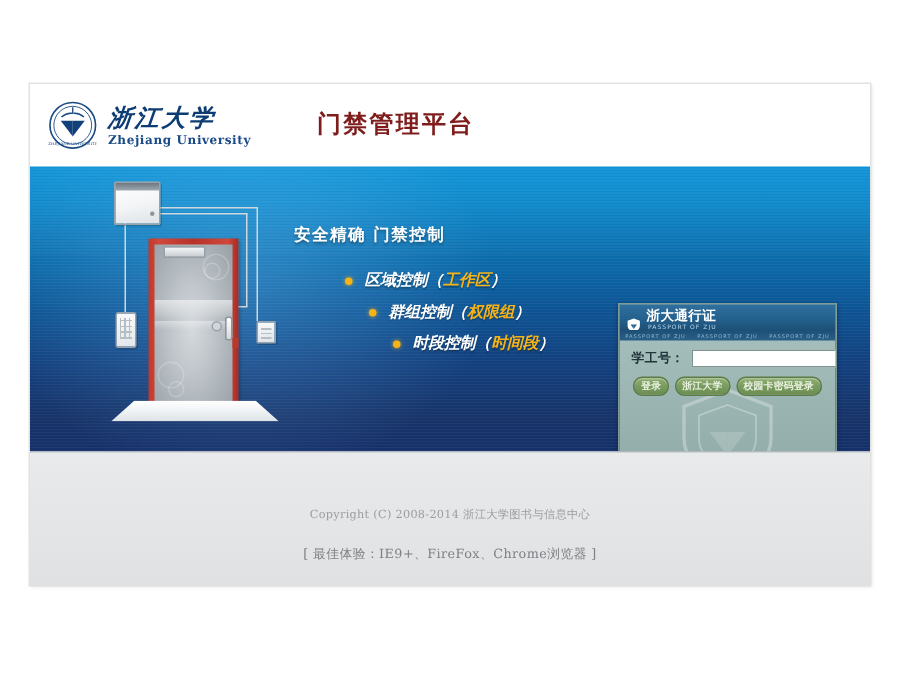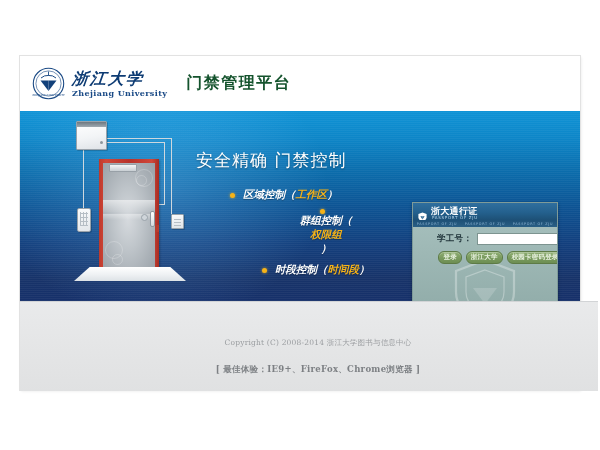--- a/index.html
+++ b/index.html
@@ -77,24 +77,24 @@
     font-family: "DejaVu Serif", "Liberation Serif", serif;
     font-size: 8px;
     font-weight: bold;
     color: #1a4a86;
     letter-spacing: 0.4px;
     margin-top: 2px;
     white-space: nowrap;
   }
 
   .platform-title {
-    margin-left: 19px;
+    margin-left: 44px;
     font-size: 16px;
     font-weight: bold;
-    color: #14532d;
+    color: #7f1d1d;
     letter-spacing: 1.5px;
     white-space: nowrap;
     font-family: "DejaVu Sans", "Liberation Sans", sans-serif;
     text-align: center;
   }
 
   
   .banner {
     position: absolute;
     left: 0;
@@ -321,22 +321,22 @@
 
   
   .banner-copy {
     position: absolute;
     left: 176px;
     top: 38px;
     width: 210px;
   }
 
   .slogan {
-    font-size: 17px;
-    font-weight: normal;
+    font-size: 11px;
+    font-weight: bold;
     color: #ffffff;
     letter-spacing: 1px;
     white-space: nowrap;
     text-shadow: 0 1px 2px rgba(0,0,0,0.35);
     font-family: "DejaVu Sans", "Liberation Sans", sans-serif;
   }
 
   .feature-list {
     margin: 0;
     padding: 0;
@@ -349,21 +349,21 @@
     align-items: center;
     font-size: 10.5px;
     font-weight: bold;
     color: #ffffff;
     white-space: nowrap;
     margin-bottom: 7px;
     text-shadow: 0 1px 1px rgba(0,0,0,0.3);
     font-style: italic;
   }
   .feature-item.i0 { margin-left: 34px; }
-  .feature-item.i1 { margin-left: 50px; flex-direction: column; }
+  .feature-item.i1 { margin-left: 50px; }
   .feature-item.i2 { margin-left: 66px; }
 
   .bullet {
     width: 5px; height: 5px;
     border-radius: 50%;
     background: #f6b318;
     margin-right: 8px;
     flex: none;
     box-shadow: 0 0 3px rgba(246,179,24,0.8);
   }
@@ -444,21 +444,21 @@
   }
   .ribbon-txt {
     font-size: 3.4px;
     color: #8fb6d4;
     letter-spacing: 0.7px;
     white-space: nowrap;
   }
 
   .login-body {
     position: absolute;
-    left: 16px;
+    left: 0;
     top: 24px;
     width: 100%;
     padding: 6px 8px 0 8px;
     box-sizing: border-box;
     border-radius: 12px;
   }
 
   .field-row {
     display: flex;
     align-items: center;
@@ -516,36 +516,35 @@
     left: 0;
     top: 245px;
     width: 560px;
     height: 89px;
     background: linear-gradient(180deg, #e9eaeb 0%, #e0e1e2 100%);
     border-top: 1px solid #d2d4d6;
     display: flex;
     flex-direction: column;
     align-items: center;
     justify-content: flex-start;
-    padding-left: 18px;
   }
 
   .footer-line1 {
     margin-top: 36px;
     font-size: 7.5px;
     color: #9a9da0;
     letter-spacing: 0.2px;
     white-space: nowrap;
     font-family: "DejaVu Serif", "Liberation Serif", serif;
   }
   .footer-line2 {
     margin-top: 16px;
     font-size: 8.5px;
     color: #7d8084;
-    font-weight: bold;
+    font-weight: normal;
     letter-spacing: 0.3px;
     white-space: nowrap;
     font-family: "DejaVu Serif", "Liberation Serif", serif;
   }
 </style>
 </head>
 <body>
 
 <div id="page">
 

